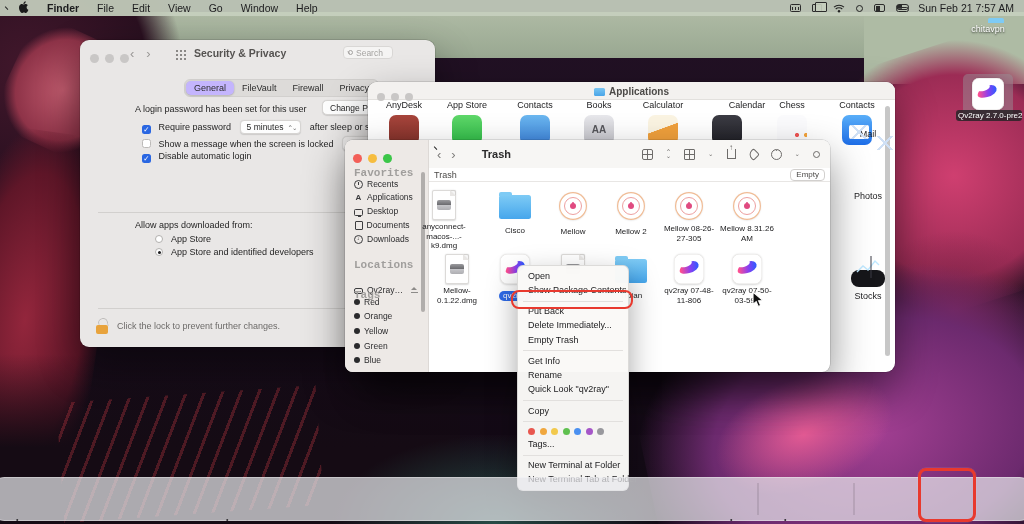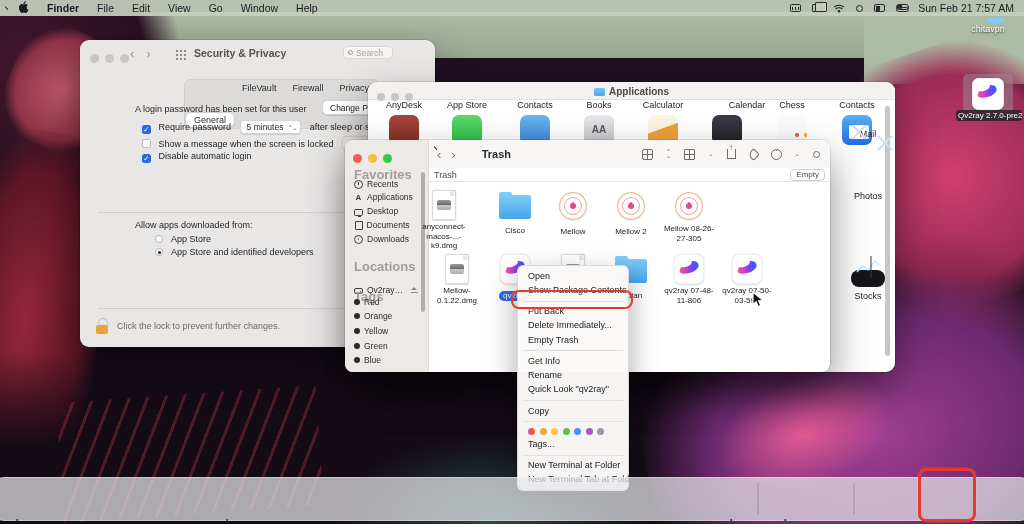--- a/index.html
+++ b/index.html
@@ -52,21 +52,21 @@
 .sec { left:80px; top:40px; width:355px; height:307px; background:#e9e7e6; z-index:5; overflow:hidden; }
 .sec-titlebar { position:relative; height:34px; }
 .sec-lights { position:absolute; left:10px; top:9px; }
 .sec-nav { position:absolute; left:50px; top:6px; color:#9a9896; font-size:13px; letter-spacing:12px; }
 .sec-grid { position:absolute; left:95px; top:9px; width:11px; height:11px; background:radial-gradient(circle 1.2px, #8a8886 1.2px, transparent 1.3px) 0 0/4px 4px; }
 .sec-title { position:absolute; left:114px; top:7px; font-size:10.5px; font-weight:700; color:#555351; }
 .sec-search { position:absolute; right:42px; top:6px; width:50px; height:13px; background:#f5f4f3; border:1px solid #d9d7d5; border-radius:4px; display:flex; align-items:center; gap:3px; padding:0 4px; color:#a5a3a1; font-size:8.5px; }
 .sec-search .srch { width:5px; height:5px; border-color:#a5a3a1; } .sec-search .srch::after { height:2.5px; left:4.4px; top:4px; background:#a5a3a1; }
 .tabs { position:absolute; left:104px; top:39px; display:flex; background:#dddbd9; border:1px solid #d2d0ce; border-radius:6px; padding:1px; }
 .tab { font-size:9px; color:#2c2c2c; padding:2px 8px; border-radius:5px; }
-.tab.sel { background:#ffffff; box-shadow:0 .5px 2px rgba(0,0,0,.25);margin-top:32px; }
+.tab.sel { background:#c4b5fd; box-shadow:0 .5px 2px rgba(0,0,0,.25); }
 .sec-body { position:absolute; left:0; top:0; width:100%; font-size:9px; color:#1f1f1f; }
 .sec-row { position:absolute; white-space:nowrap; }
 .btn { display:inline-block; background:#fdfdfd; border:1px solid #d6d4d2; border-radius:5px; padding:1.5px 7px; font-size:8.5px; color:#1f1f1f; box-shadow:0 .5px 1px rgba(0,0,0,.12); }
 .btn.disabled { color:#b4b2b0; background:#edebea; }
 .cb { display:inline-block; width:9px; height:9px; border-radius:2.5px; vertical-align:-1.5px; margin-right:5px; }
 .cb.on { background:#2a67e2; color:#fff; font-size:7.5px; line-height:9px; text-align:center; }
 .cb.off { background:#fff; border:1px solid #bcbab8; }
 .dd { display:inline-block; background:#fdfdfd; border:1px solid #d6d4d2; border-radius:4px; padding:1px 4px 1px 6px; font-size:8.5px; box-shadow:0 .5px 1px rgba(0,0,0,.12); }
 .dd .ud { color:#6a6a6a; font-size:6.5px; letter-spacing:-1px; margin-left:4px; }
 .radio { display:inline-block; width:8px; height:8px; border-radius:50%; border:1px solid #b2b0ae; background:#fff; vertical-align:-1px; margin-right:6px; position:relative; }
@@ -111,21 +111,21 @@
 .t-ic { position:relative; width:11px; height:11px; }
 .t-grid { background:radial-gradient(circle 1.6px,transparent 0, transparent 100%); border:1px solid #6e6c6a; border-radius:2px; background-image:linear-gradient(#6e6c6a 0 0),linear-gradient(#6e6c6a 0 0); background-size:1px 100%,100% 1px; background-position:center,center; background-repeat:no-repeat; }
 .t-chev { font-size:6.5px; color:#6e6c6a; line-height:4px; width:auto; }
 .t-share { width:9px; height:10px; border:1px solid #6e6c6a; border-top:none; }
 .t-share::after { content:"↑"; position:absolute; top:-6px; left:1.5px; font-size:8px; }
 .t-tag { width:9px; height:9px; border:1px solid #6e6c6a; border-radius:2px 2px 2px 6px; transform:rotate(45deg); }
 .t-more { width:11px; height:11px; border:1px solid #6e6c6a; border-radius:50%; }
 .t-more::after { content:"⋯"; position:absolute; top:-3.5px; left:1px; font-size:8px; letter-spacing:.5px; }
 .tw-pathbar { position:absolute; left:84px; right:0; top:28px; height:14px; background:#fff; border-bottom:1px solid #e8e6e4; display:flex; align-items:center; font-size:9px; color:#4c4a48; padding:0 5px; }
 .empty-btn { margin-left:auto; border:1px solid #d2d0ce; border-radius:4px; font-size:8px; padding:0 5px; line-height:10px; color:#4c4a48; background:#fff; }
-.sb-sec { position:absolute; left:9px; font-size:13px; color:#a09e9c; font-weight:700; }
+.sb-sec { position:absolute; left:9px; font-size:11px; color:#a09e9c; font-weight:700;font-family:Liberation Mono, monospace; }
 .sb-item { position:absolute; left:9px; display:flex; align-items:center; gap:4px; font-size:8.5px; color:#2c2c2e; white-space:nowrap; }
 .sbi { width:9px; height:9px; position:relative; flex:0 0 auto; }
 .sbi-clock { border:1.1px solid #3c3c3e; border-radius:50%; }
 .sbi-clock::after { content:""; position:absolute; left:3px; top:1.5px; width:1px; height:3px; background:#3c3c3e; }
 .sbi-a { font-size:8px; font-weight:700; color:#3c3c3e; line-height:9px; text-align:center; }
 .sbi-desk { border:1.1px solid #3c3c3e; border-radius:1.5px; height:7px; top:1px; }
 .sbi-desk::after { content:""; position:absolute; left:2.5px; bottom:-2.5px; width:3px; height:1.2px; background:#3c3c3e; }
 .sbi-doc { border:1.1px solid #3c3c3e; border-radius:1px; width:7.5px; margin-left:1px; }
 .sbi-dl { border:1.1px solid #3c3c3e; border-radius:50%; }
 .sbi-dl::after { content:"↓"; position:absolute; font-size:6px; left:1.8px; top:-.5px; color:#3c3c3e; }
@@ -460,20 +460,21 @@
     <div class="tw-pathbar">
       <span>Trash</span>
       <span class="empty-btn">Empty</span>
     </div>
 
     <div class="fcell" style="left:70px; top:50px;"><span class="fi fi-dmg"></span><span class="flabel">anyconnect-macos-...-k9.dmg</span></div>
     <div class="fcell" style="left:199px; top:50px;"><span class="fi fi-mellow"></span><span class="flabel" style="margin-top:4px;">Mellow</span></div>
     <div class="fcell" style="left:141px; top:50px;"><span class="fi fi-folder"></span><span class="flabel" style="margin-top:4px;">Cisco</span></div>
     <div class="fcell" style="left:257px; top:50px;"><span class="fi fi-mellow"></span><span class="flabel" style="margin-top:4px;">Mellow 2</span></div>
     <div class="fcell" style="left:315px; top:50px;"><span class="fi fi-mellow"></span><span class="flabel" style="margin-top:4px;">Mellow 08-26-27-305</span></div>
+    <div class="fcell" style="left:373px; top:50px;"><span class="fi fi-mellow"></span><span class="flabel" style="margin-top:4px;">Mellow 8.31.26 AM</span></div>
 
     <div class="fcell" style="left:83px; top:114px;"><span class="fi fi-dmg"></span><span class="flabel">Mellow-0.1.22.dmg</span></div>
     <div class="fcell" style="left:141px; top:114px;"><span class="fi fi-app"></span><span class="flabel sel">qv2ray</span></div>
     <div class="fcell" style="left:199px; top:114px;"><span class="fi fi-dmg"></span><span class="flabel"></span></div>
     <div class="fcell" style="left:257px; top:114px;"><span class="fi fi-folder"></span><span class="flabel" style="margin-top:8px;">Trojan</span></div>
     <div class="fcell" style="left:315px; top:114px;"><span class="fi fi-app"></span><span class="flabel">qv2ray 07-48-11-806</span></div>
     <div class="fcell" style="left:373px; top:114px;"><span class="fi fi-app"></span><span class="flabel">qv2ray 07-50-03-592</span></div>
   </div>
 
   <div class="cmenu">

